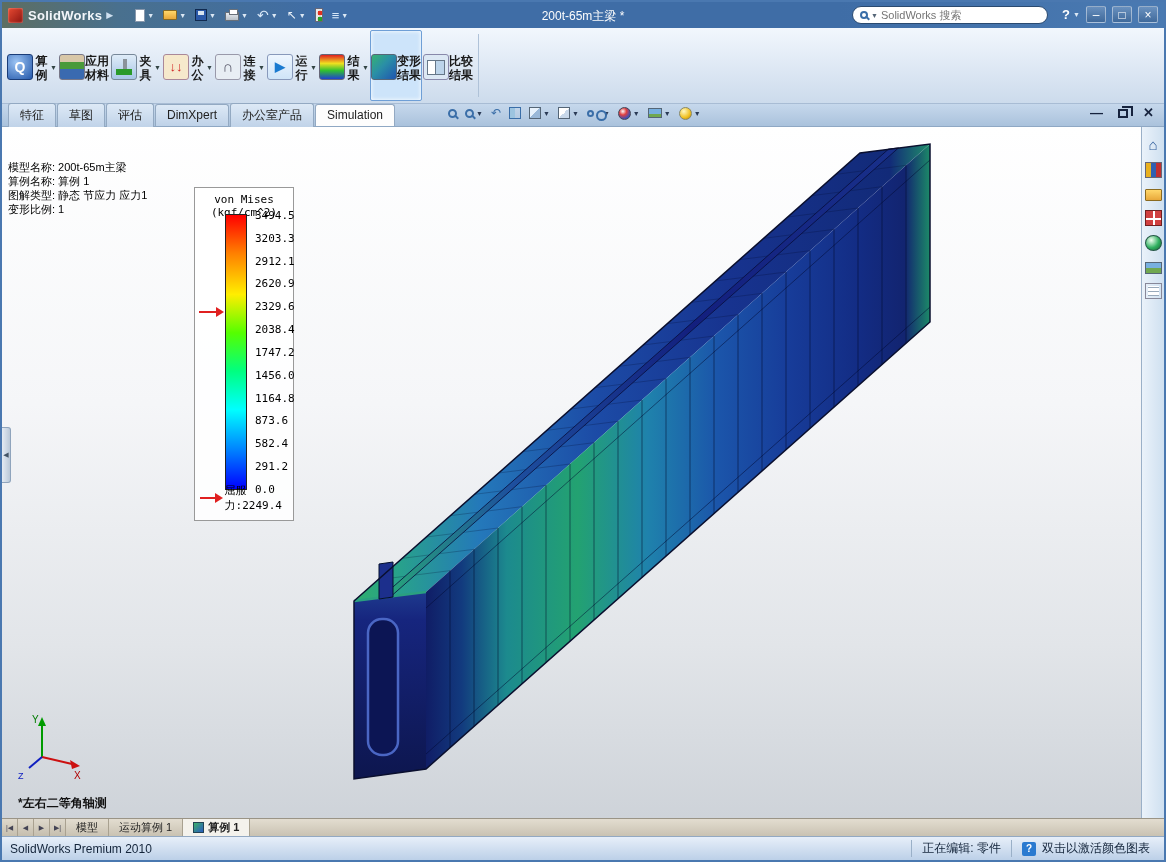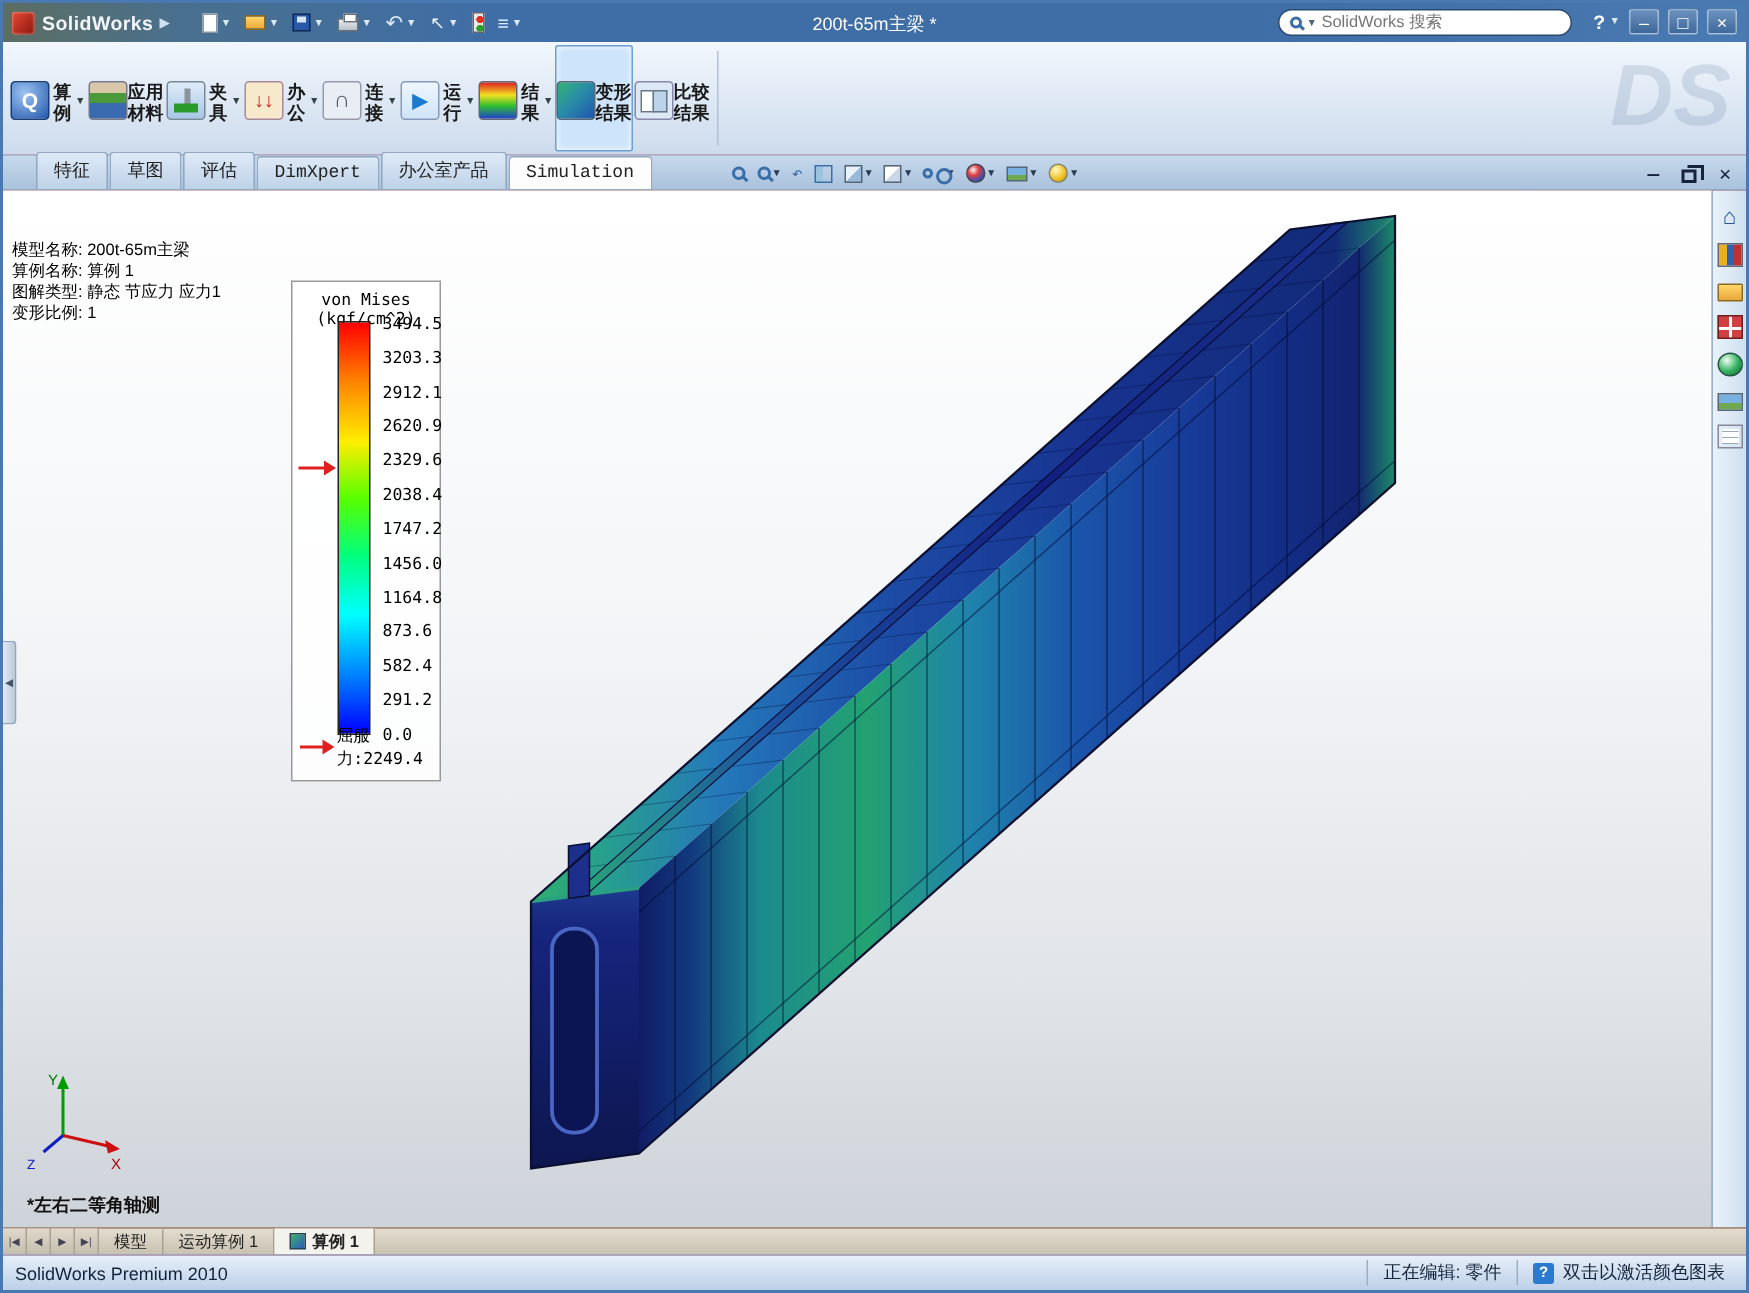--- a/index.html
+++ b/index.html
@@ -78,22 +78,22 @@
   .sbtn{ display:flex; align-items:center; gap:5px; font-size:12px; color:#1a1a1a; padding:1px 4px;}
   .si{ width:16px; height:16px; flex:0 0 auto; }
   .si-insight{ background:radial-gradient(circle at 40% 35%,#fff4a0,#e8b820); border-radius:50%; border:1px solid #b89010;}
   .si-plot{ border:1px solid #667; background:linear-gradient(180deg,#e03030,#f0e030 40%,#30b050 70%,#3050d0);}
   .si-report{ background:#fff; border:1px solid #889;
     background-image:repeating-linear-gradient(180deg,transparent 0 3px,#9ab 3px 4px); background-clip:content-box; padding:2px;}
   .sdd{ font-size:7px; color:#344; }
   .watermark{ position:absolute; right:10px; top:2px; font-size:58px; font-style:italic; font-weight:bold;
     color:rgba(110,135,170,.22); pointer-events:none; }
   
-  .tabrow{ height:23px; flex:0 0 23px; display:flex; align-items:flex-end; padding-left:22px;
-    background:linear-gradient(#c6d8ec,#aac2dc); border-bottom:1px solid #8fa8c4; position:relative;font-family:Liberation Mono, monospace;}
+  .tabrow{ height:23px; flex:0 0 23px; display:flex; align-items:center; padding-left:6px;
+    background:linear-gradient(#c6d8ec,#aac2dc); border-bottom:1px solid #8fa8c4; position:relative;}
   .ctab{ padding:3px 11px 4px; font-size:12px; color:#222; margin-right:1px;
     border:1px solid #93a9c2; border-bottom:none; border-radius:3px 3px 0 0;
     background:linear-gradient(#dde9f6,#bfd2e8); }
   .ctab.active{ background:#fdfdfd; }
   .vt{ display:flex; align-items:center; gap:8px; margin-left:52px; padding-bottom:4px;}
   .vi{ display:inline-flex; align-items:center; gap:2px; }
   .vmag{ width:9px; height:9px; border:2px solid #3a6ea8; border-radius:50%; position:relative;}
   .vmag::after{ content:""; position:absolute; width:5px; height:2px; background:#3a6ea8; transform:rotate(45deg); right:-4px; bottom:-2px;}
   .vundo{ color:#3a6ea8; font-size:12px; line-height:12px;}
   .vsection{ width:12px; height:12px; border:1px solid #3a6ea8; background:linear-gradient(90deg,#9cc4e0 50%,transparent 50%);}
@@ -256,21 +256,20 @@
     </div>
     <div class="rbtn active">
       <span class="ri ri-deformed"></span>
       <span class="rlabel">变形结果</span>
     </div>
     <div class="rbtn">
       <span class="ri ri-compare"></span>
       <span class="rlabel">比较结果</span>
     </div>
     <div class="rsep"></div>
-    <div class="watermark">DS</div>
   </div>
 
   <div class="tabrow">
     <span class="ctab">特征</span>
     <span class="ctab">草图</span>
     <span class="ctab">评估</span>
     <span class="ctab">DimXpert</span>
     <span class="ctab">办公室产品</span>
     <span class="ctab active">Simulation</span>
 

